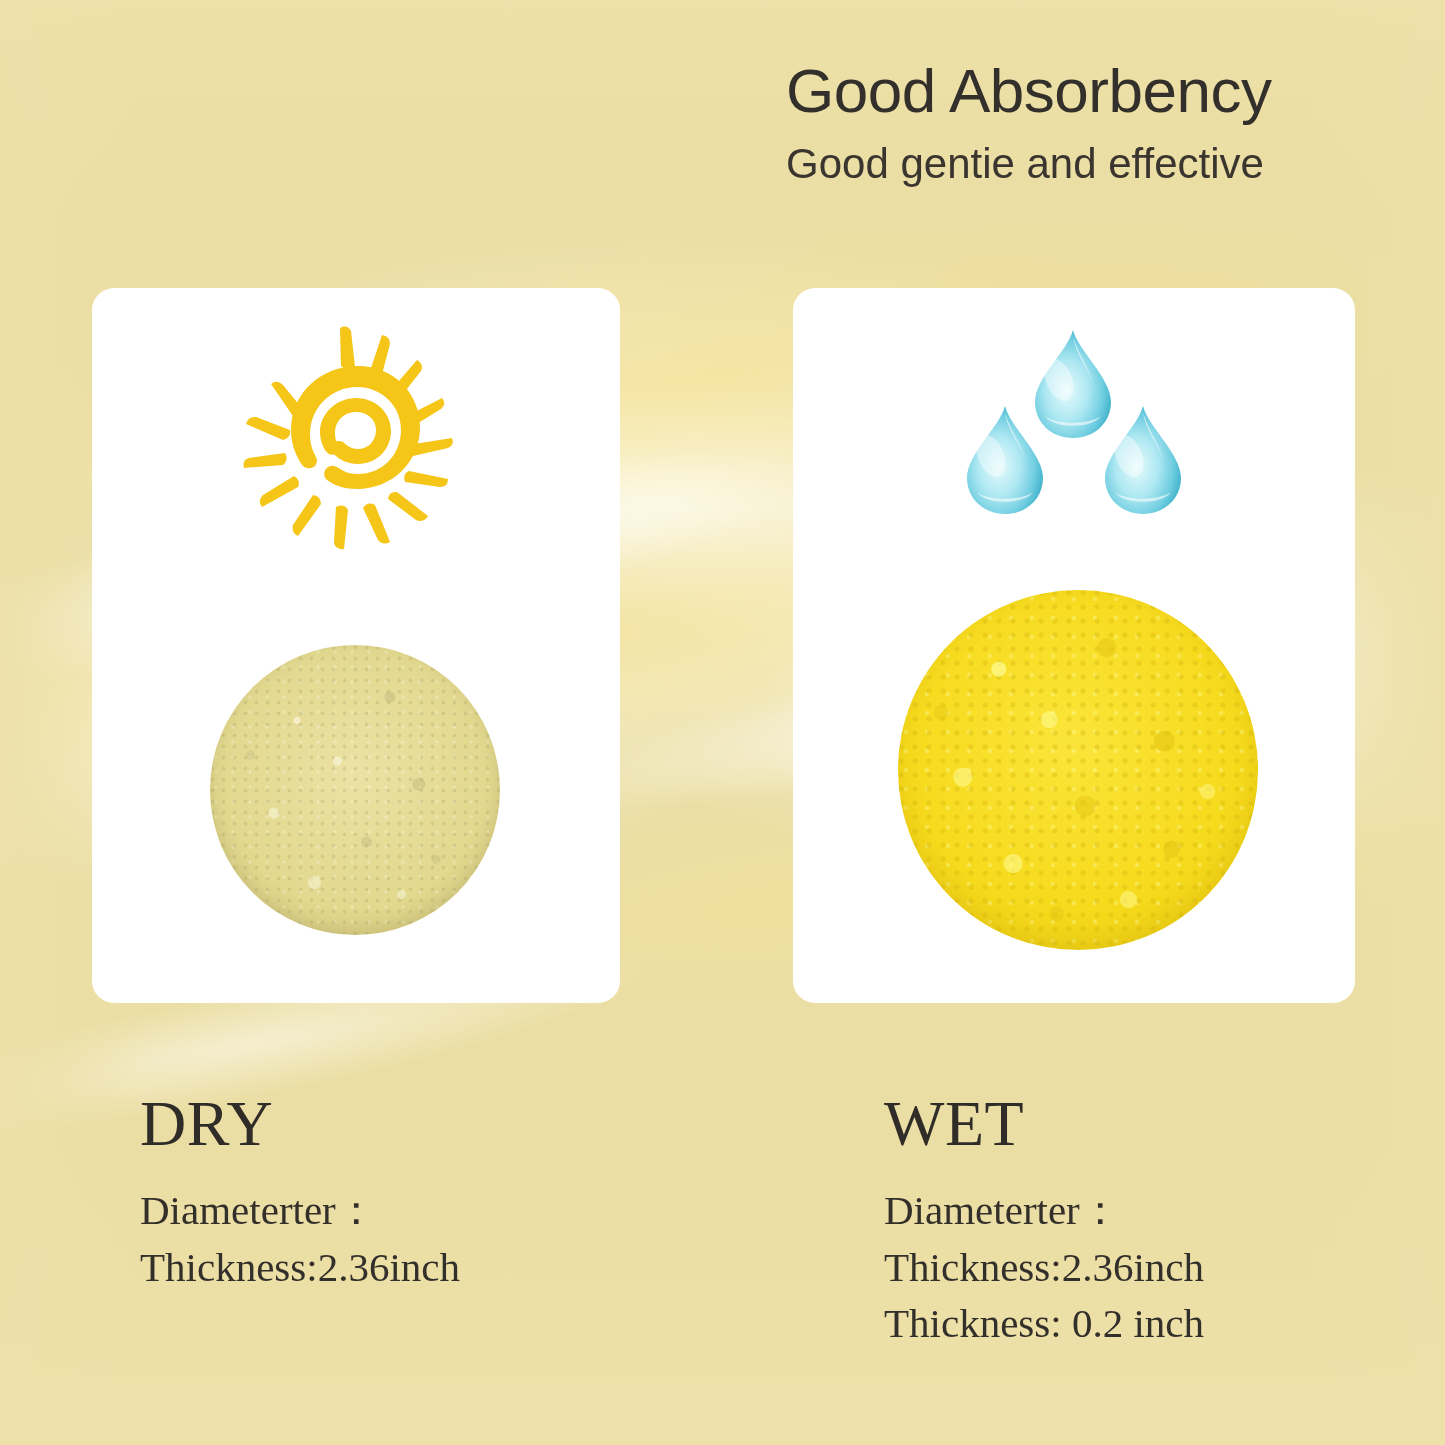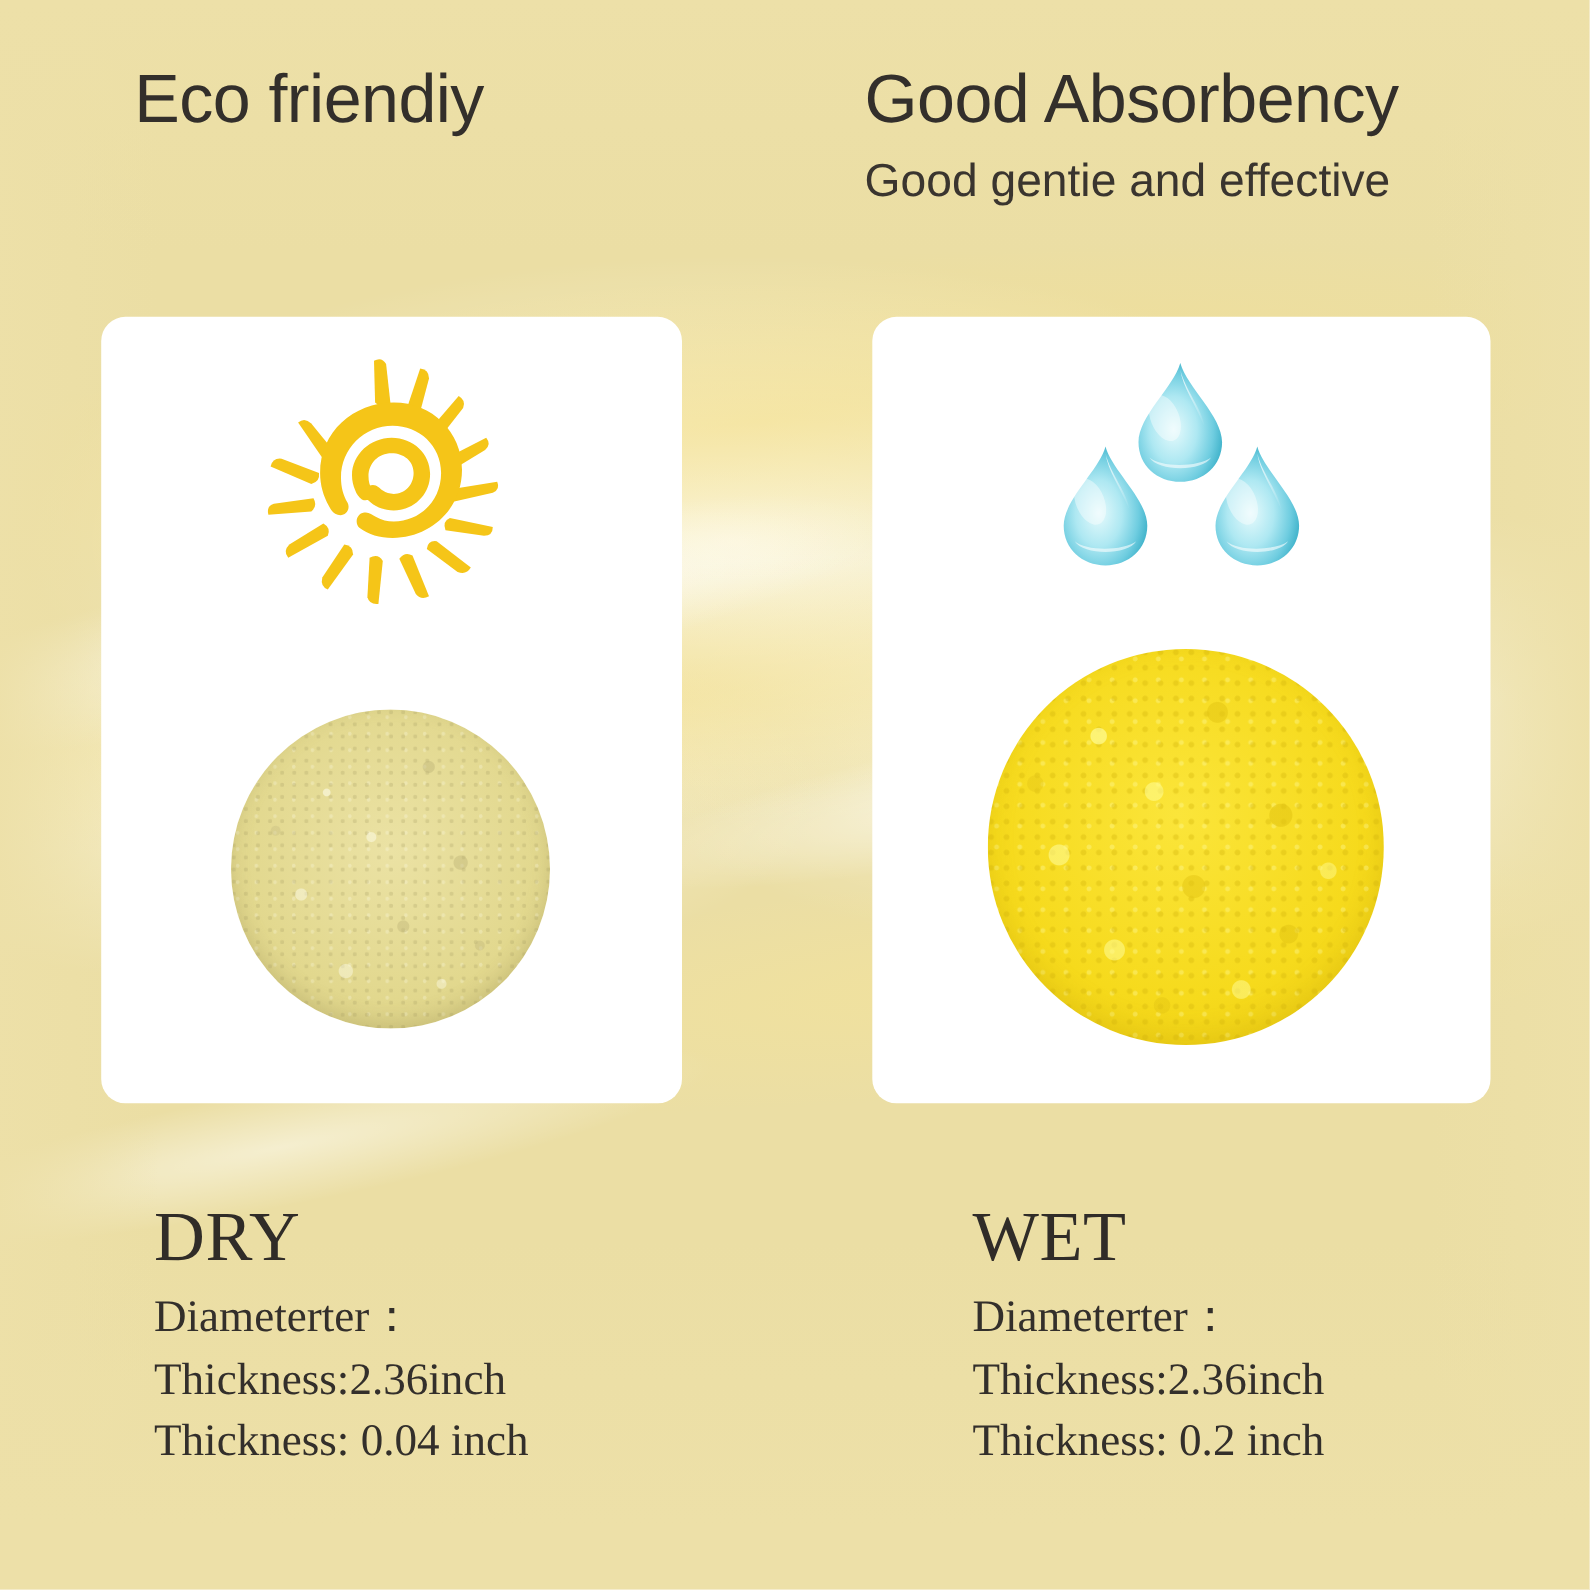--- a/index.html
+++ b/index.html
@@ -183,35 +183,34 @@
     line-height: 1;
   }
   .spec-line {
     margin: 0;
     font-size: 41px;
     font-weight: 400;
     color: #332F2B;
     line-height: 1.38;
     white-space: nowrap;
   }
-  .spec-lines { margin-top: 12px; }
+  .spec-lines { margin-top: 26px; }
 </style>
 </head>
 <body>
 
 <div id="infographic">
 
   <div class="bg-base"></div>
   <div class="bg-swirl-a"></div>
   <div class="bg-swirl-b"></div>
   <div class="bg-swirl-c"></div>
   <div class="bg-vignette"></div>
 
   <div class="heading-block" id="head-left">
-    <h1 class="heading-title">Eco friendiy</h1>
   </div>
 
   <div class="heading-block" id="head-right">
     <h1 class="heading-title">Good Absorbency</h1>
     <p class="heading-sub">Good gentie and effective</p>
   </div>
 
   <div class="card" id="card-dry"></div>
 
   <svg id="sun-icon" viewBox="0 0 250 250">
@@ -303,21 +302,20 @@
     <path d="M14 88 C24 97 58 97 70 88 C62 101 22 101 14 88 Z" fill="#FFFFFF" opacity="0.58"></path>
   </svg>
 
   <div class="sponge" id="sponge-wet"></div>
 
   <div class="spec-block" id="spec-dry">
     <p class="spec-state">DRY</p>
     <div class="spec-lines">
       <p class="spec-line">Diameterter：</p>
       <p class="spec-line">Thickness:2.36inch</p>
-      <p class="spec-line">Thickness: 0.04 inch</p>
     </div>
   </div>
 
   <div class="spec-block" id="spec-wet">
     <p class="spec-state">WET</p>
     <div class="spec-lines">
       <p class="spec-line">Diameterter：</p>
       <p class="spec-line">Thickness:2.36inch</p>
       <p class="spec-line">Thickness: 0.2 inch</p>
     </div>

